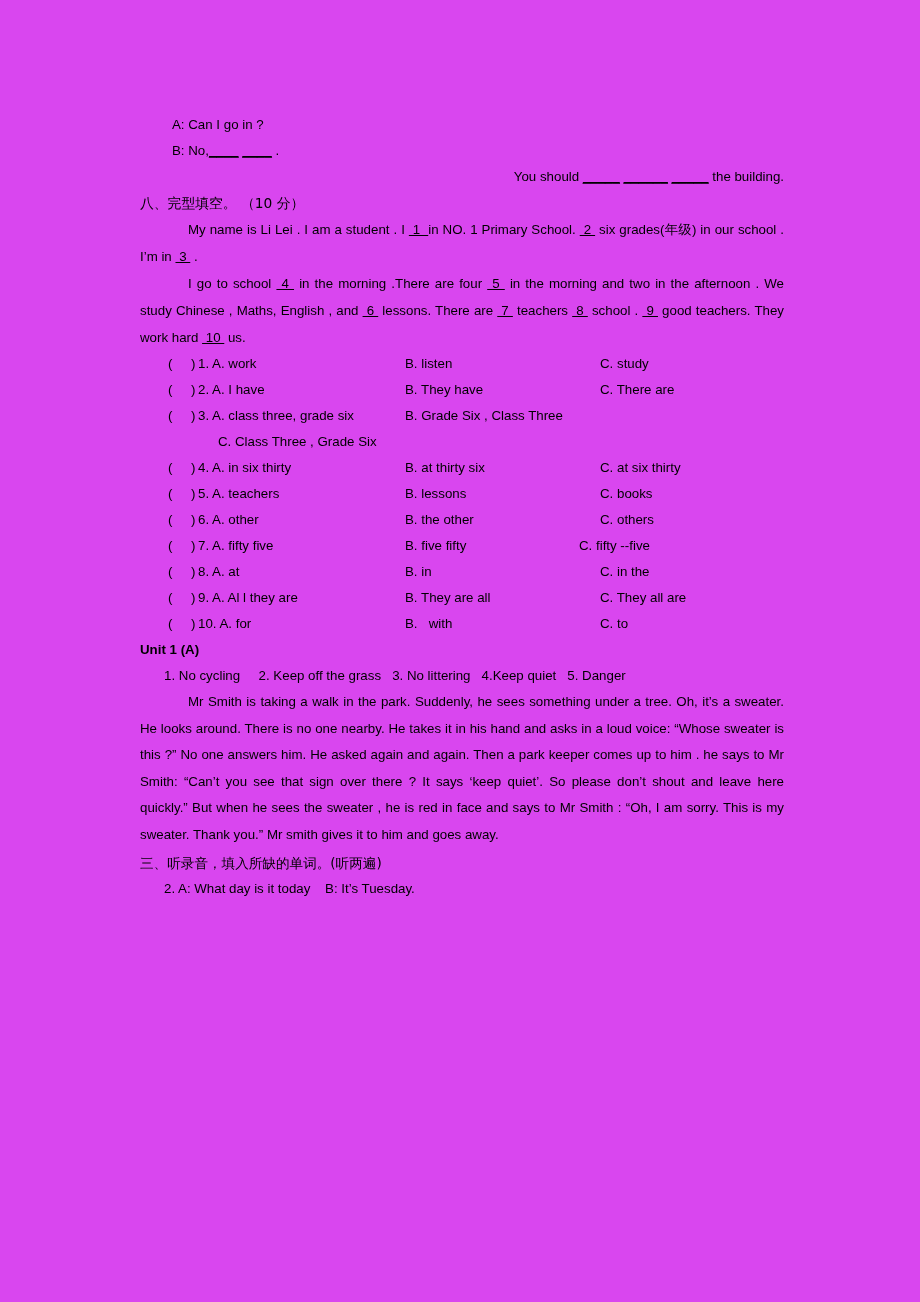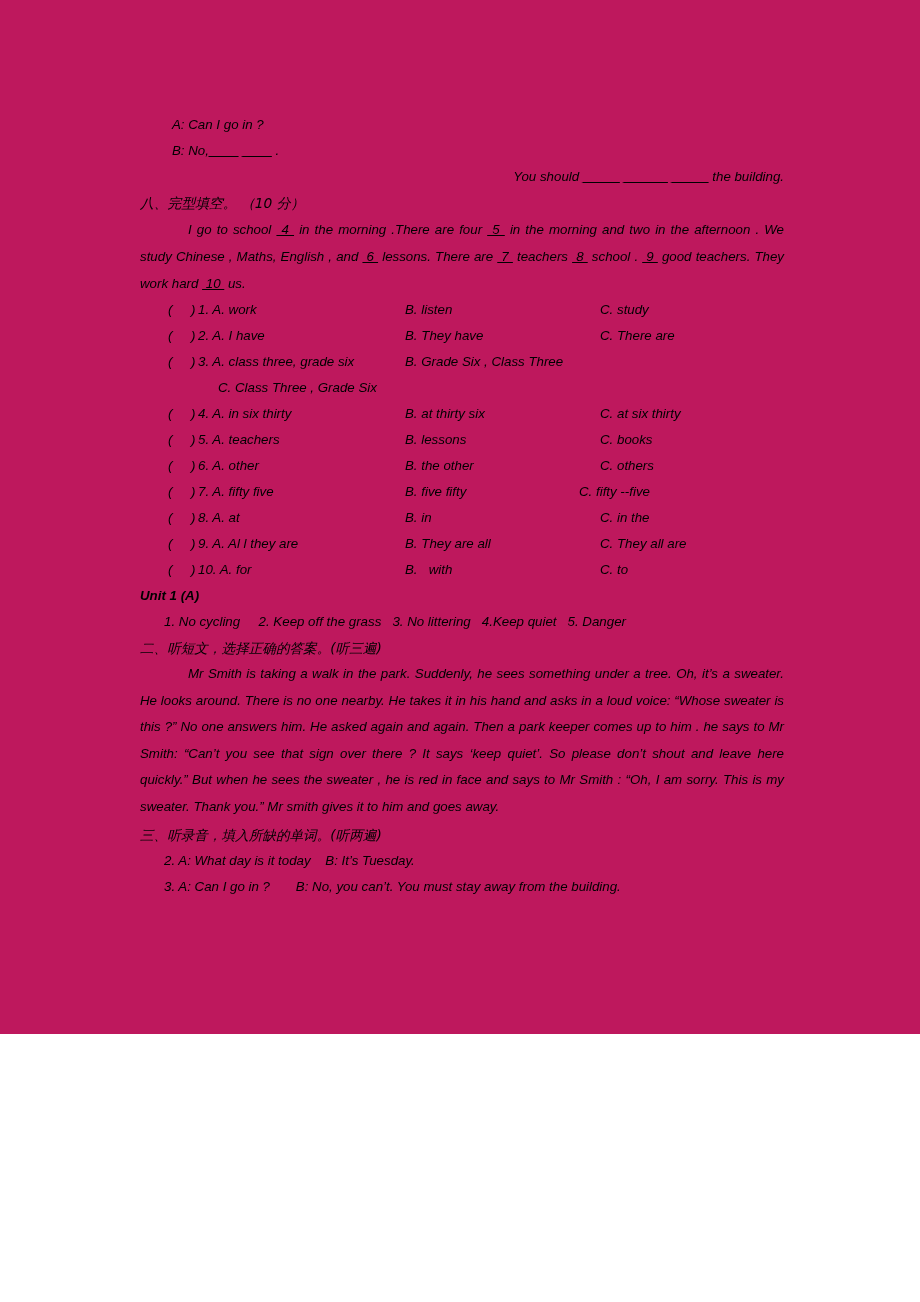--- a/index.html
+++ b/index.html
@@ -10,24 +10,23 @@
   body {
     width: 920px;
     height: 1302px;
     font-family: "Liberation Sans", "DejaVu Sans", sans-serif;
     color: #000000;
     -webkit-font-smoothing: antialiased;
   }
   .page {
     position: relative;
     width: 920px;
-    height: 1034px;
-    background: #be185d;
+    height: 1302px;
+    background: #d946ef;
     overflow: hidden;
-    font-style: italic;
   }
   .content {
     position: absolute;
     left: 140px;
     top: 112px;
     width: 644px;
   }
 
   
   .line {
@@ -128,20 +127,21 @@
   <div class="content">
 
     <div class="line ind-1">A: Can I go in ?</div>
 
     <div class="line ind-1"><span>B: No,</span><span class="ul">____</span><span> </span><span class="ul">____</span><span> .</span></div>
 
     <div class="line ind-2"><span>You should </span><span class="ul">_____</span><span class="sp"> </span><span class="ul">______</span><span class="sp"> </span><span class="ul">_____</span><span> the building.</span></div>
 
     <div class="line cn ind-head" style="padding-left:0px;">八、完型填空。 （10 分）</div>
 
+    <div class="cloze-p"><span>My name is Li Lei . I am a student . I </span><span class="blank"> 1  </span><span>in NO. 1 Primary School. </span><span class="blank"> 2 </span><span> six grades(年级) in our school . I’m in </span><span class="blank"> 3 </span><span> .</span></div>
 
     <div class="cloze-p"><span>I go to school </span><span class="blank"> 4 </span><span> in the morning .There are four </span><span class="blank"> 5 </span><span> in the morning and two in the afternoon . We study Chinese , Maths, English , and </span><span class="blank"> 6 </span><span> lessons. There are </span><span class="blank"> 7 </span><span> teachers </span><span class="blank"> 8 </span><span> school . </span><span class="blank"> 9 </span><span> good teachers. They work hard </span><span class="blank"> 10 </span><span> us.</span></div>
 
     <div class="mc" id="mc-list">
         <div class="mc-row">
           <span class="mc-paren">(     )</span>
           <span class="mc-a">1. A. work</span>
           <span class="mc-b" style="left: 265px;">B. listen</span>
           <span class="mc-c" style="left: 460px;">C. study</span>
         </div>
@@ -201,25 +201,23 @@
           <span class="mc-b" style="left: 265px;">B.   with</span>
           <span class="mc-c" style="left: 460px;">C. to</span>
         </div>
       </div>
 
     <div class="unit-head">Unit 1 (A)</div>
 
 
     <div class="item">1. No cycling     2. Keep off the grass   3. No littering   4.Keep quiet   5. Danger</div>
 
-    <div class="sec-cn">二、听短文，选择正确的答案。(听三遍)</div>
 
     <div class="lp">Mr Smith is taking a walk in the park. Suddenly, he sees something under a tree. Oh, it’s a sweater. He looks around. There is no one nearby. He takes it in his hand and asks in a loud voice: “Whose sweater is this ?” No one answers him. He asked again and again. Then a park keeper comes up to him . he says to Mr Smith: “Can’t you see that sign over there ? It says ‘keep quiet’. So please don’t shout and leave here quickly.” But when he sees the sweater , he is red in face and says to Mr Smith : “Oh, I am sorry. This is my sweater. Thank you.” Mr smith gives it to him and goes away.</div>
 
     <div class="sec-cn" style="margin-top:2px;">三、听录音，填入所缺的单词。(听两遍)</div>
 
     <div id="section-three-items">
         <div class="item">2. A: What day is it today    B: It’s Tuesday.</div>
-        <div class="item">3. A: Can I go in ?       B: No, you can’t. You must stay away from the building.</div>
       </div>
 
   </div>
 </div>
 
 </body></html>

